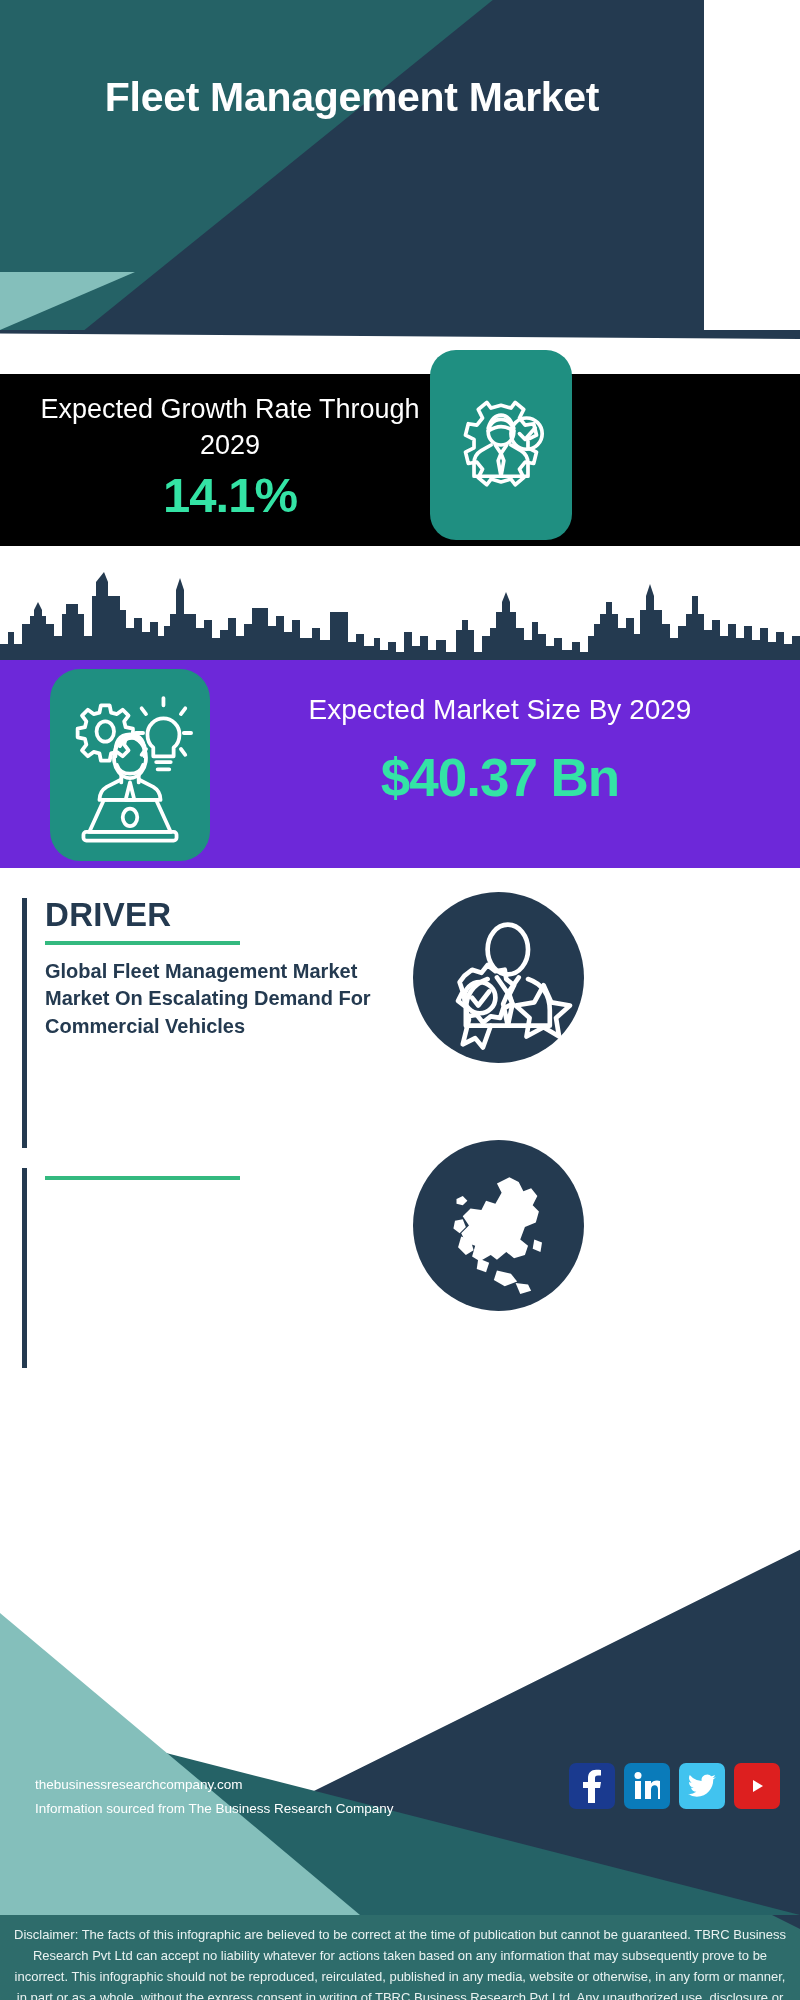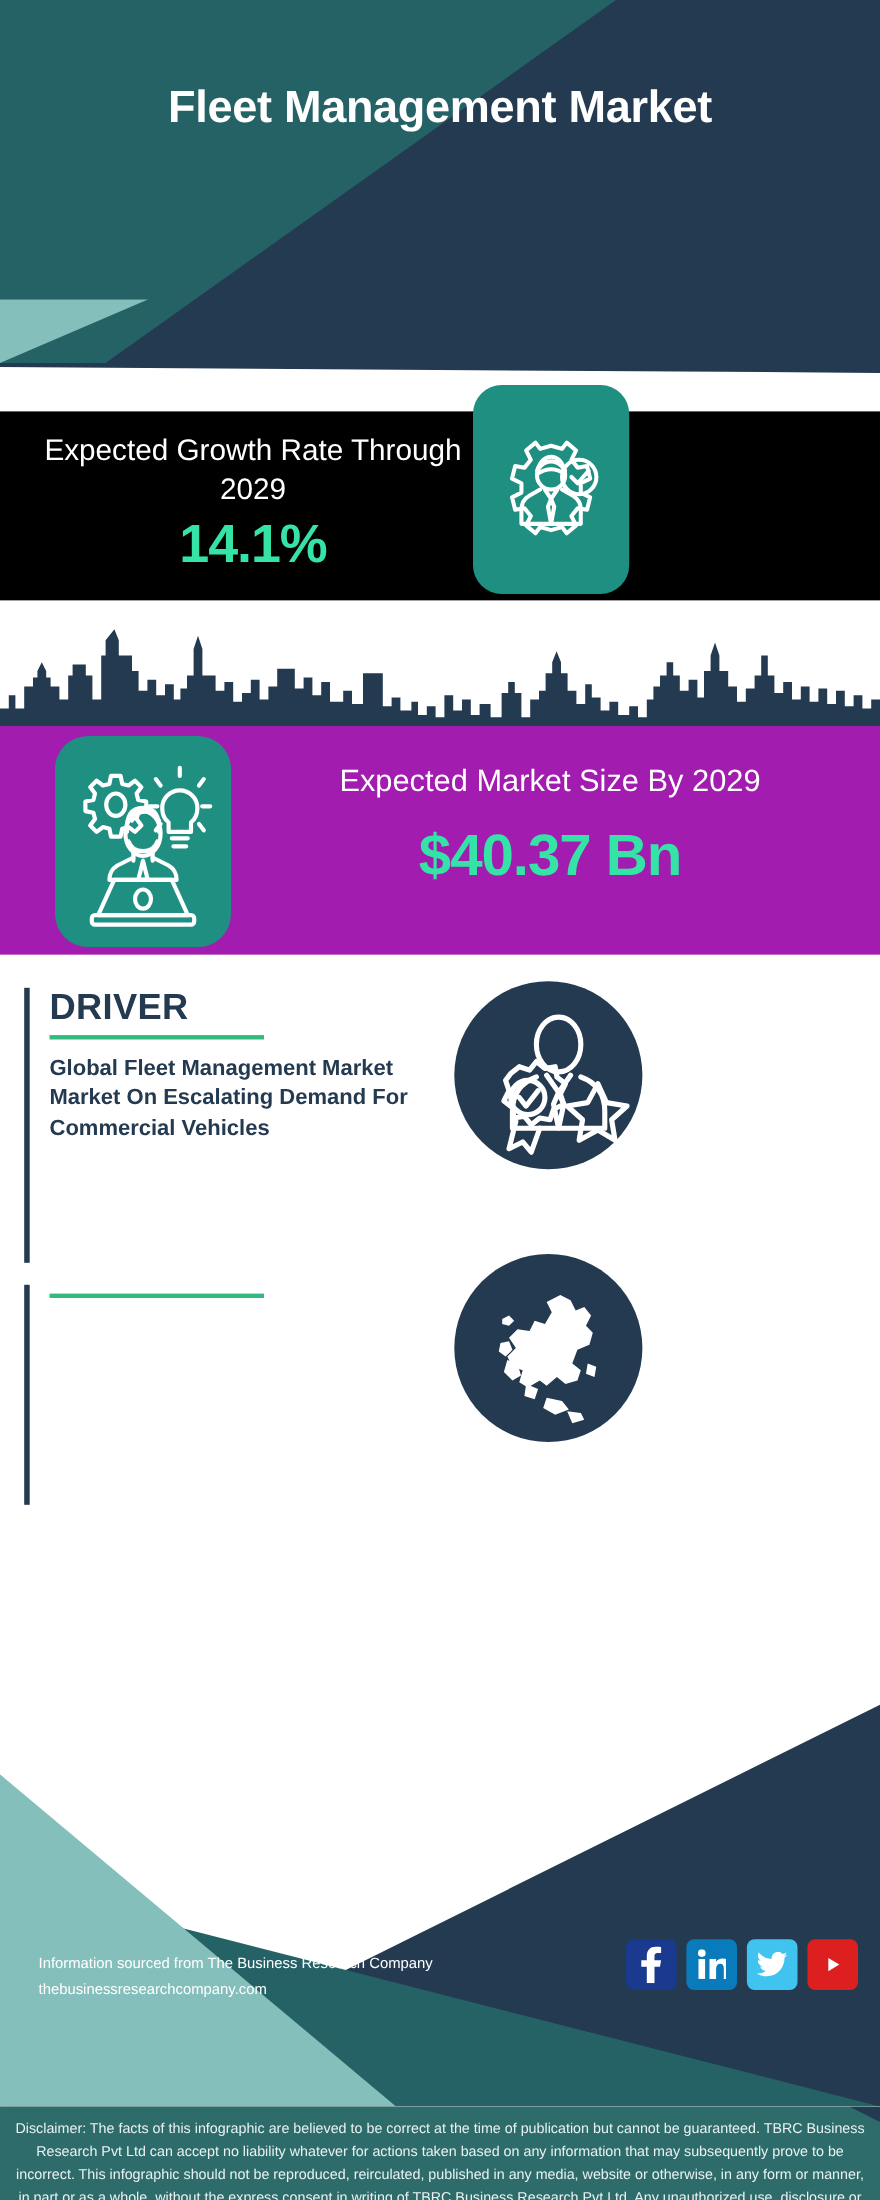--- a/index.html
+++ b/index.html
@@ -5,21 +5,21 @@
   * { margin:0; padding:0; box-sizing:border-box; }
   html,body { background:#ffffff; }
   body {
     width:800px; height:2000px;
     font-family:"Liberation Sans", sans-serif;
     overflow:hidden; position:relative;
   }
   .page { position:relative; width:800px; height:2000px; background:#fff; overflow:hidden; }
 
   
-  .hero { position:absolute; left:0; top:0; width:800px; height:330px; overflow:hidden;text-decoration:underline; }
+  .hero { position:absolute; left:0; top:0; width:704px; height:330px; overflow:hidden;text-decoration:underline; }
   .hero-teal  { position:absolute; inset:0; background:#256266; }
   .hero-navy  { position:absolute; inset:0; background:#243a50;
                 clip-path: polygon(100% 0, 100% 100%, 100% 100%, 12% 100%, 70% 0); }
   .hero-title { position:absolute; left:0; right:0; top:72px; text-align:center;
                 color:#fff; font-size:41px; font-weight:bold; line-height:1.22;
                 letter-spacing:-0.3px; padding:0 60px; }
 
   
   .wedge-white { position:absolute; left:0; top:330px; width:800px; height:45px; background:#fff; overflow:hidden; }
   .wedge-teal-lt { position:absolute; left:0; top:272px; width:135px; height:58px; background:#84bfbb;
@@ -33,21 +33,21 @@
   .growth-label { color:#fff; font-size:27px; line-height:1.32; font-weight:normal; }
   .growth-value { color:#34e3a5; font-size:49px; font-weight:bold; line-height:1.1; margin-top:6px; letter-spacing:-1px; }
   .icon-card { position:absolute; background:#1f8f81; border-radius:26px; }
   .icon-card-1 { left:430px; top:350px; width:142px; height:190px; }
 
   
   .skyline-wrap { position:absolute; left:0; top:546px; width:800px; height:130px; background:#fff; overflow:hidden; }
   .skyline-wrap svg { position:absolute; bottom:0; left:0; width:800px; height:110px; display:block; }
 
   
-  .market { position:absolute; left:0; top:660px; width:800px; height:208px; background:#a21caf; }
+  .market { position:absolute; left:0; top:660px; width:800px; height:208px; background:#6d28d9; }
   .market-text { position:absolute; left:230px; top:32px; width:540px; text-align:center; }
   .market-label { color:#fff; font-size:28px; line-height:1.3; }
   .market-value { color:#34e3a5; font-size:53px; font-weight:bold; line-height:1.1; margin-top:21px; letter-spacing:-1px; }
   .icon-card-2 { left:50px; top:669px; width:160px; height:192px; border-radius:30px; }
 
   
   .cards { position:absolute; left:0; top:868px; width:800px; height:560px; background:#fff; }
   .info-card { position:absolute; left:22px; width:500px; border-left:5px solid #243a50; padding-left:18px; }
   .card-driver { top:30px; height:250px; }
   .card-region { top:300px; height:200px; }
@@ -200,22 +200,22 @@
     </div>
   </div>
 
   <div class="footer">
     <div class="f-navy"></div>
     <div class="f-tealdark"></div>
     <div class="f-teallt"></div>
 
     <div class="f-inner">
       <div class="f-source">
+        <div>thebusinessresearchcompany.com</div>
         <div>Information sourced from The Business Research Company</div>
-        <div>thebusinessresearchcompany.com</div>
       </div>
 
       <div class="socials">
         <a class="social s-fb">
           <svg width="22" height="34" viewBox="0 0 22 34">
               <path fill="#fff" d="M14 34V19h5l1-6h-6V9.5c0-1.8.5-3 3-3h3V1c-.6-.1-2.6-.3-4.9-.3-4.9 0-8.1 3-8.1 8.4V13H2v6h5v15z"></path>
             </svg>
         </a>
         <a class="social s-li">
           <svg width="26" height="28" viewBox="0 0 26 28">

